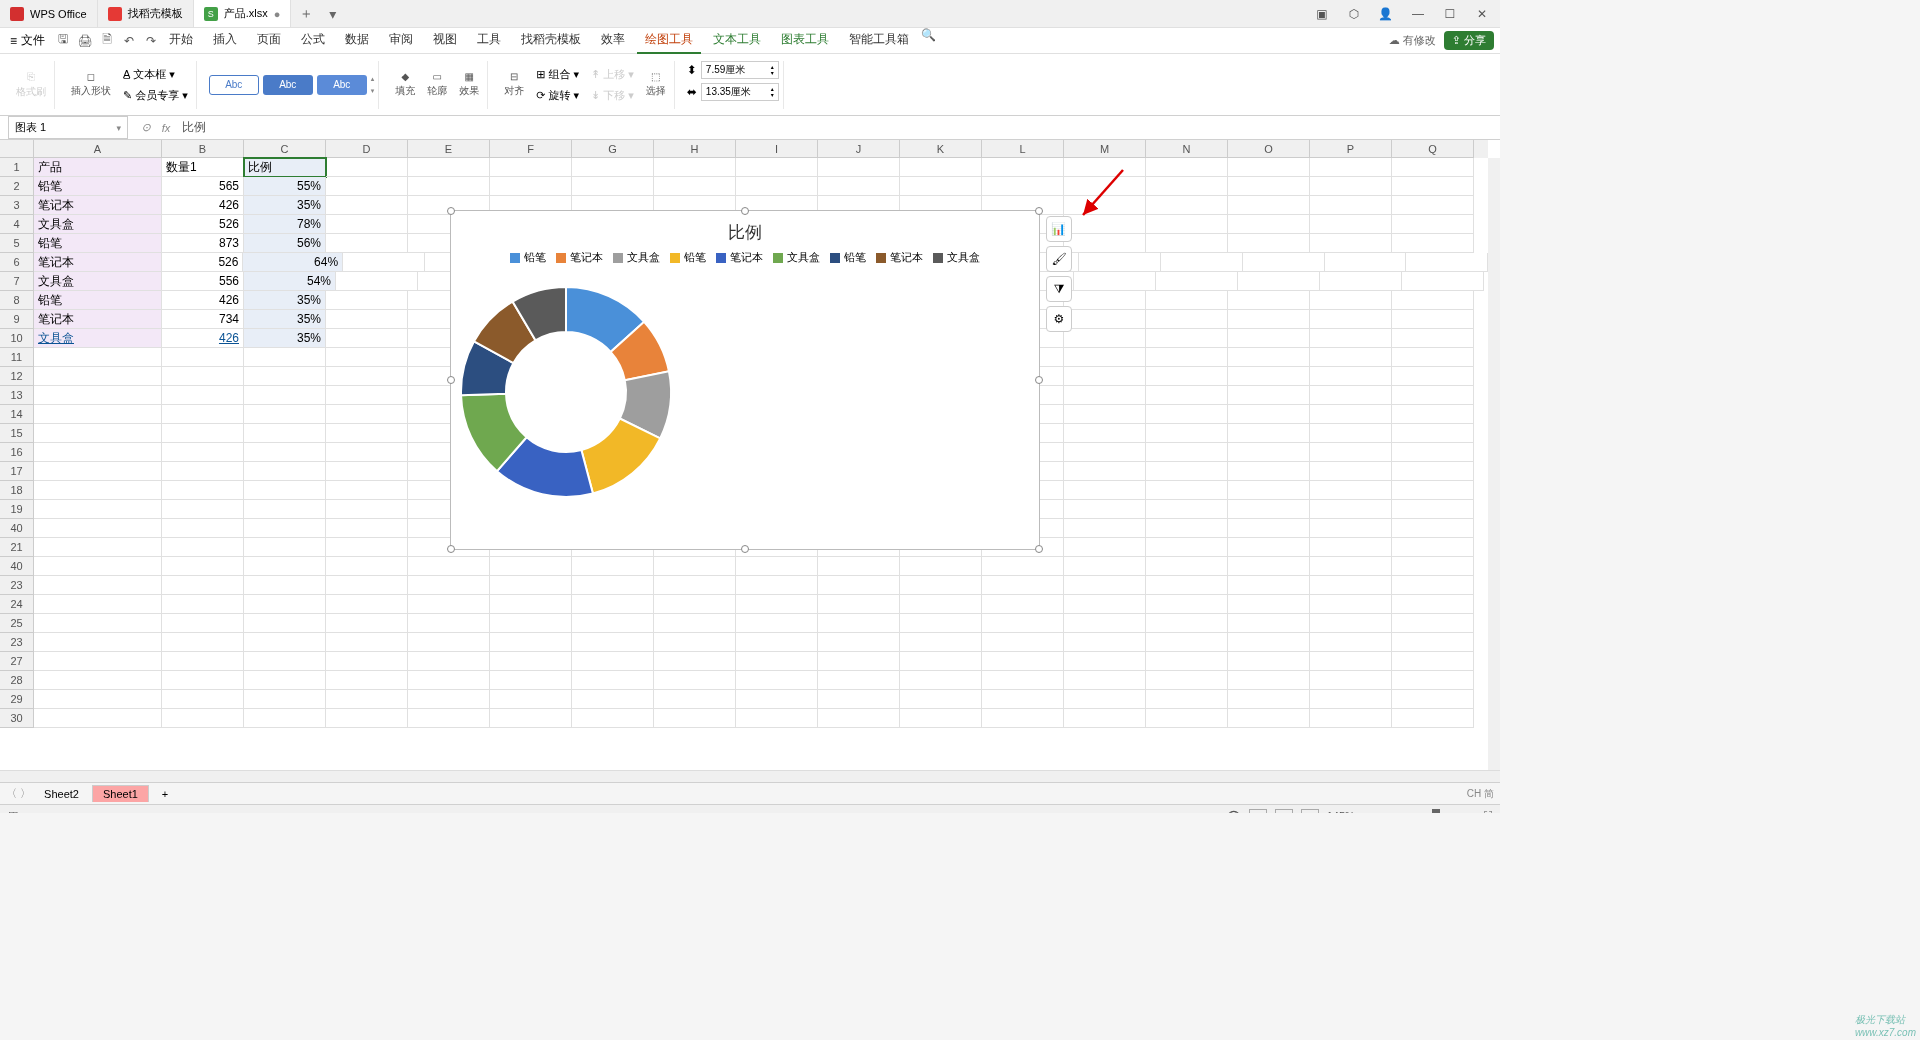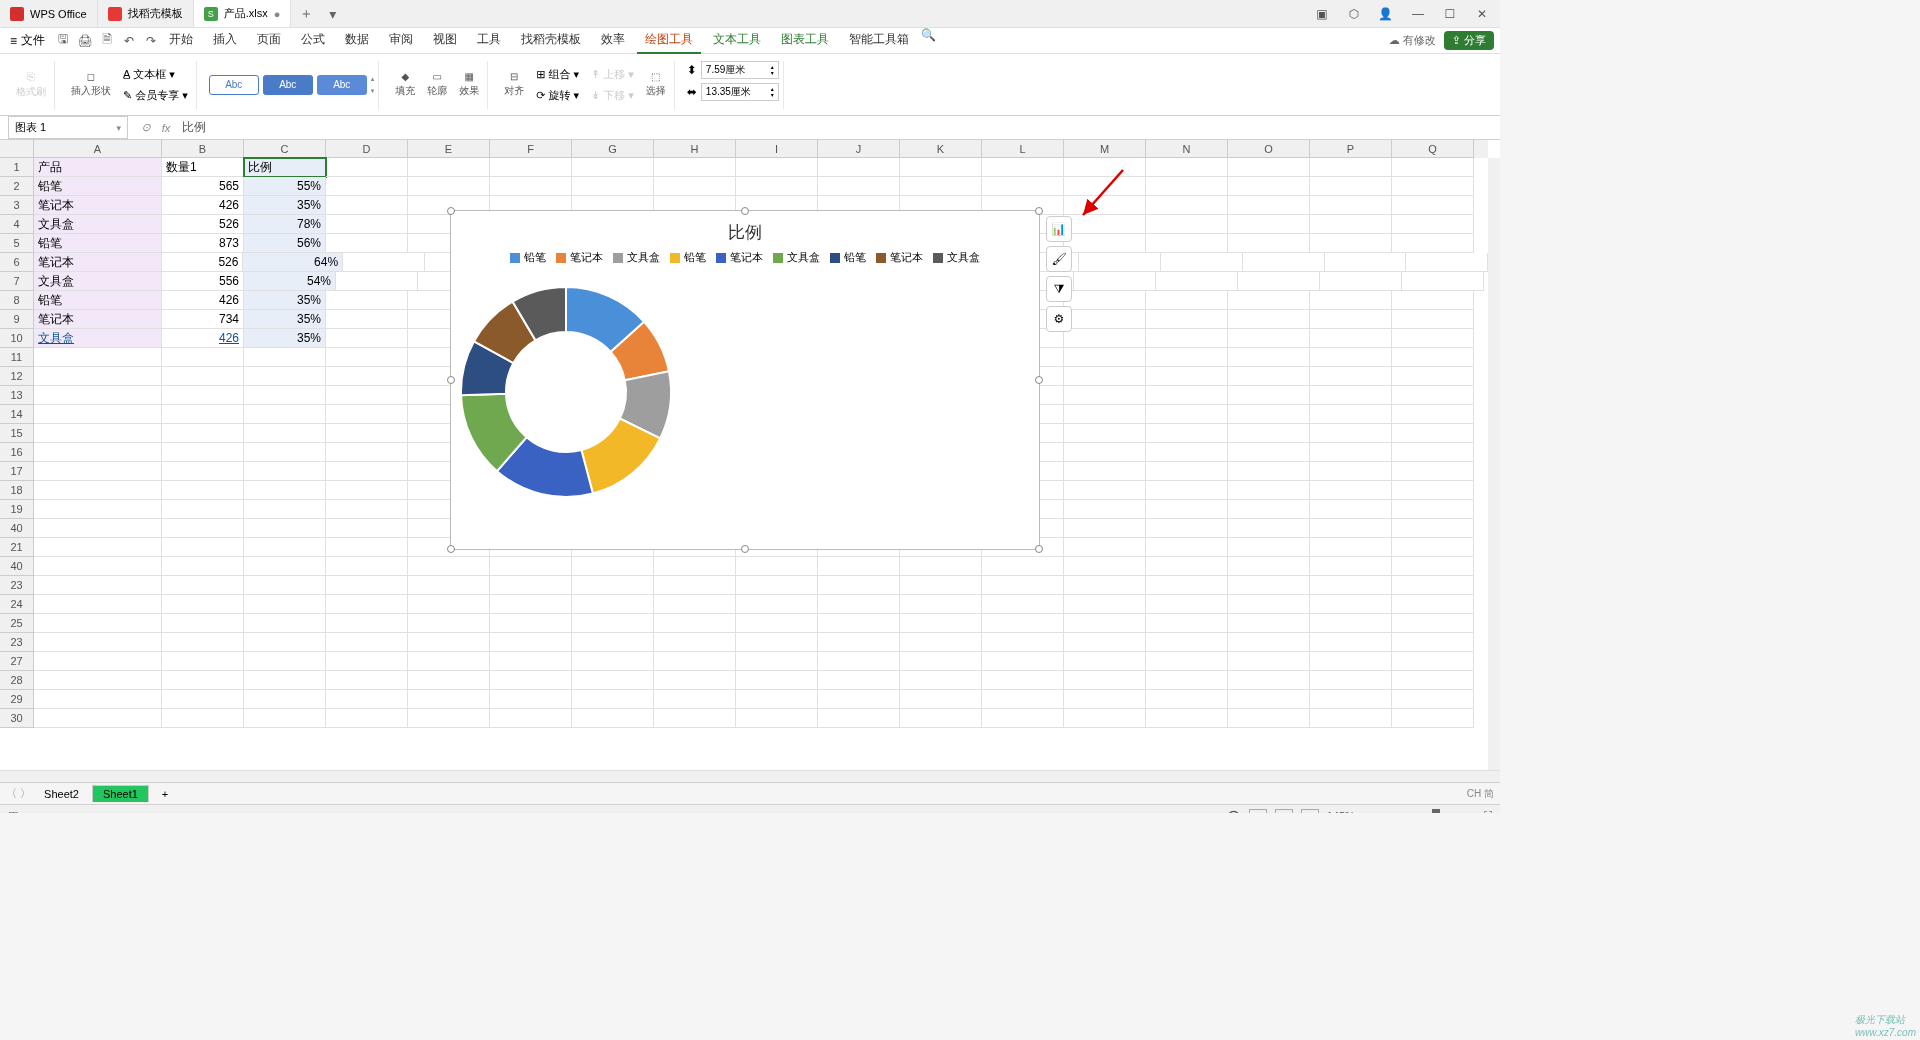--- a/index.html
+++ b/index.html
@@ -87,21 +87,21 @@
 .chart-tools { position: absolute; top: 76px; left: 1046px; display: flex; flex-direction: column; gap: 4px; }
 .chart-tool { width: 26px; height: 26px; border: 1px solid #ccc; border-radius: 4px; background: #fff; display: flex; align-items: center; justify-content: center; font-size: 12px; cursor: pointer; }
 
 
 .arrow { position: absolute; top: 25px; left: 1068px; width: 60px; height: 60px; pointer-events: none; }
 
 
 .sheet-bar { height: 22px; background: #f5f5f5; display: flex; align-items: center; border-top: 1px solid #d0d0d0; padding: 0 6px; gap: 2px; }
 .sheet-nav { display: flex; gap: 4px; color: #888; font-size: 11px; }
 .sheet-tab { padding: 2px 10px; font-size: 11px; cursor: pointer; border: 1px solid transparent; }
-.sheet-tab.active { background: #22c55e; border: 1px solid #ccc; border-bottom: none; }
+.sheet-tab.active { background: #fca5a5; border: 1px solid #ccc; border-bottom: none; }
 
 
 .status-bar { height: 22px; background: #f0f0f0; display: flex; align-items: center; padding: 0 8px; font-size: 11px; color: #555; border-top: 1px solid #d0d0d0; }
 .status-right { margin-left: auto; display: flex; align-items: center; gap: 8px; }
 .view-btn { width: 18px; height: 14px; border: 1px solid #aaa; cursor: pointer; }
 .zoom-slider { width: 80px; height: 3px; background: #ccc; position: relative; }
 .zoom-thumb { width: 8px; height: 12px; background: #666; position: absolute; top: -5px; left: 55px; }
 
 
 .watermark { position: absolute; bottom: 2px; right: 4px; font-size: 10px; color: #4a9; opacity: 0.7; font-style: italic; }

